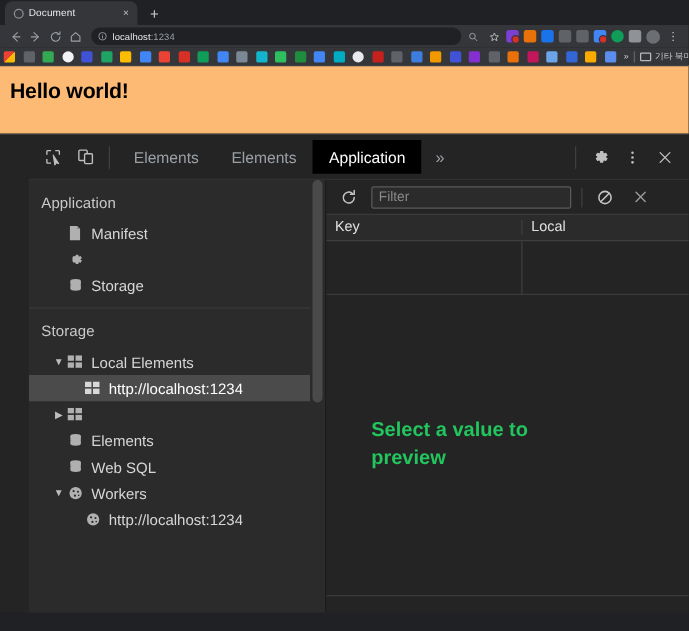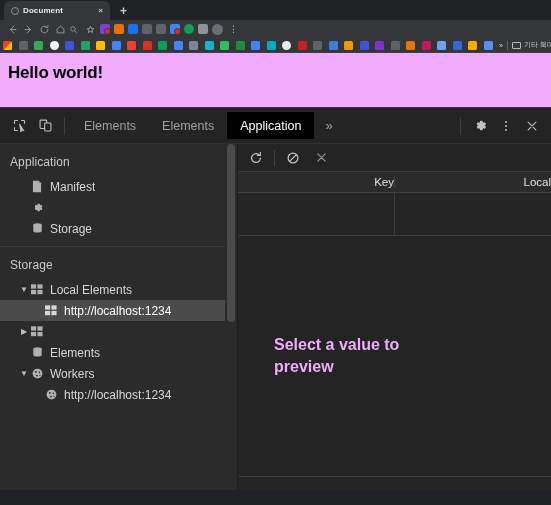--- a/index.html
+++ b/index.html
@@ -9,21 +9,21 @@
     background: #202124;
     font-family: "Liberation Sans", sans-serif;
     overflow: hidden;
   }
   .screen { position: relative; width: 551px; height: 505px; }
 
   
   .browser { background: #202124; }
   .tabstrip {
     height: 20px; background: #202124;
-    display: flex; align-items: flex-end; padding-left: 4px; font-weight: bold;
+    display: flex; align-items: flex-end; padding-left: 4px;
   }
   .tab {
     display: flex; align-items: center; gap: 4px;
     background: #35363a; color: #e8eaed;
     height: 19px; border-radius: 6px 6px 0 0;
     padding: 0 5px 0 7px; min-width: 106px;
     font-size: 8px; position: relative;
   }
   .tab-favicon {
     width: 8px; height: 8px; border-radius: 50%;
@@ -82,34 +82,35 @@
     display: flex; align-items: center; gap: 3px;
     color: #c8cbcf; font-size: 7px; white-space: nowrap; flex: none;
   }
   .folder-glyph {
     width: 9px; height: 7px; border-radius: 1px;
     border: 1px solid #b8babd; flex: none;
   }
 
   
   .viewport {
-    background: #f0abfc; height: 55px;
+    background: #fdba74; height: 55px;
     border-top: 1px solid #3c4043;
     padding: 10px 8px 0 8px; overflow: hidden;
   }
   .page-h1 {
     font-size: 17px; font-weight: bold; color: #000;
     letter-spacing: -.2px;
   }
 
   
   .devtools {
     background: #242424; height: 383px;
     display: flex; flex-direction: column;
     border-top: 1px solid #3b3b3b;
+    padding-left: 23px;
   }
   .dt-tabbar {
     height: 36px; display: flex; align-items: center;
     background: #242424; padding: 0 6px; flex: none;
     border-bottom: 1px solid #313131;
   }
   .dt-iconbtn {
     width: 26px; height: 26px; display: flex;
     align-items: center; justify-content: center;
     color: #9aa0a6; flex: none;
@@ -183,38 +184,38 @@
   .tb-sep { width: 1px; height: 16px; background: #3f3f3f; flex: none; }
   .tb-icon {
     width: 20px; height: 20px; display: flex; flex: none;
     align-items: center; justify-content: center; color: #b5b5b5;
   }
 
   .dt-table { flex: none; }
   .table-head {
     display: flex; height: 21px; align-items: center;
     background: #2b2b2b; border-bottom: 1px solid #3f3f3f;
-    font-size: 11.5px; color: #e0e0e0; text-align: right;
+    font-size: 11.5px; color: #e0e0e0;
   }
   .th { padding-left: 7px; overflow: hidden; white-space: nowrap; }
   .th.key { width: 157px; flex: none; border-right: 1px solid #3f3f3f; }
   .th.value { flex: 1; }
   .table-row-empty {
     display: flex; height: 43px;
     border-bottom: 1px solid #3a3a3a;
   }
   .td.key { width: 157px; flex: none; border-right: 1px solid #3f3f3f; }
   .td.value { flex: 1; }
 
   .preview-pane {
     flex: 1; display: flex; align-items: center;
     padding-left: 36px; min-height: 0;
   }
   .preview-text {
-    font-size: 16px; font-weight: bold; color: #f0abfc;
+    font-size: 16px; font-weight: bold; color: #22c55e;
     line-height: 1.35; max-width: 170px;
   }
   .bottom-strip {
     height: 14px; border-top: 1px solid #3a3a3a; flex: none;
   }
 </style>
 </head>
 <body>
 
 <div class="screen">
@@ -248,20 +249,28 @@
           <path d="M13 8 A5 5 0 1 1 11.2 4.2" stroke-linecap="round"></path>
           <path d="M13 2 V5 H10" stroke-linecap="round" stroke-linejoin="round"></path>
         </svg>
       </div>
       <div class="navbtn">
         <svg width="11" height="11" viewBox="0 0 16 16" fill="none" stroke="#9aa0a6" stroke-width="1.3">
           <path d="M3 7.5 L8 3 L13 7.5 V13 H3 Z" stroke-linejoin="round"></path>
         </svg>
       </div>
 
+      <div class="omnibox">
+        <svg width="8" height="8" viewBox="0 0 16 16" fill="none" stroke="#9aa0a6" stroke-width="1.4">
+          <circle cx="8" cy="8" r="6"></circle>
+          <path d="M8 7.3 V11" stroke-linecap="round"></path>
+          <circle cx="8" cy="5" r=".7" fill="#9aa0a6" stroke="none"></circle>
+        </svg>
+        <span class="omni-url"><span>localhost</span><span class="port">:1234</span></span>
+      </div>
 
       <div class="omni-right">
         <div class="navbtn">
           <svg width="9" height="9" viewBox="0 0 16 16" fill="none" stroke="#9aa0a6" stroke-width="1.4">
             <circle cx="7" cy="7" r="4"></circle>
               <path d="M10 10 L13.5 13.5" stroke-linecap="round"></path>
           </svg>
         </div>
         <div class="navbtn">
           <svg width="9" height="9" viewBox="0 0 16 16" fill="none" stroke="#c8cbcf" stroke-width="1.2">
@@ -458,20 +467,30 @@
           <span class="row-icon">
             <svg width="13" height="13" viewBox="0 0 16 16" fill="#b0b0b0">
               <ellipse cx="8" cy="3.4" rx="5.2" ry="2"></ellipse>
               <path d="M2.8 3.4 V7 c0 1.1 2.3 2 5.2 2s5.2-.9 5.2-2V3.4z"></path>
               <path d="M2.8 7.6 V11 c0 1.1 2.3 2 5.2 2s5.2-.9 5.2-2V7.6z"></path>
             </svg>
           </span>
           <span class="row-label">Elements</span>
         </div>
 
+        <div class="tree-row indent1">
+          <span class="row-icon">
+            <svg width="13" height="13" viewBox="0 0 16 16" fill="#b0b0b0">
+              <ellipse cx="8" cy="3.4" rx="5.2" ry="2"></ellipse>
+              <path d="M2.8 3.4 V7 c0 1.1 2.3 2 5.2 2s5.2-.9 5.2-2V3.4z"></path>
+              <path d="M2.8 7.6 V11 c0 1.1 2.3 2 5.2 2s5.2-.9 5.2-2V7.6z"></path>
+            </svg>
+          </span>
+          <span class="row-label">Web SQL</span>
+        </div>
 
         <div class="tree-row indent1">
           <span class="twisty">▼</span>
           <span class="row-icon">
             <svg width="13" height="13" viewBox="0 0 16 16" fill="#b0b0b0">
               <circle cx="8" cy="8" r="6"></circle>
               <circle cx="6" cy="6" r="1.1" fill="#2b2b2b"></circle>
               <circle cx="10.3" cy="6.6" r="1" fill="#2b2b2b"></circle>
               <circle cx="7.3" cy="10.5" r="1.1" fill="#2b2b2b"></circle>
               <circle cx="11" cy="10.2" r=".8" fill="#2b2b2b"></circle>
@@ -500,20 +519,21 @@
 
       <div class="dt-main">
 
         <div class="main-toolbar">
           <div class="tb-icon">
             <svg width="14" height="14" viewBox="0 0 16 16" fill="none" stroke="#c5c5c5" stroke-width="1.4">
               <path d="M13 8 A5 5 0 1 1 11.2 4.2" stroke-linecap="round"></path>
               <path d="M13 1.6 V5 H9.6" stroke-linecap="round" stroke-linejoin="round"></path>
             </svg>
           </div>
+          <input class="filter-input" type="text" placeholder="Filter" style="">
           <div class="tb-sep"></div>
           <div class="tb-icon">
             <svg width="14" height="14" viewBox="0 0 16 16" fill="none" stroke="#c5c5c5" stroke-width="1.4">
               <circle cx="8" cy="8" r="5.6"></circle>
                 <path d="M4.1 11.9 L11.9 4.1" stroke-linecap="round"></path>
             </svg>
           </div>
           <div class="tb-icon">
             <svg width="13" height="13" viewBox="0 0 16 16" fill="none" stroke="#9a9a9a" stroke-width="1.4" stroke-linecap="round">
               <path d="M3.5 3.5 L12.5 12.5 M12.5 3.5 L3.5 12.5"></path>

